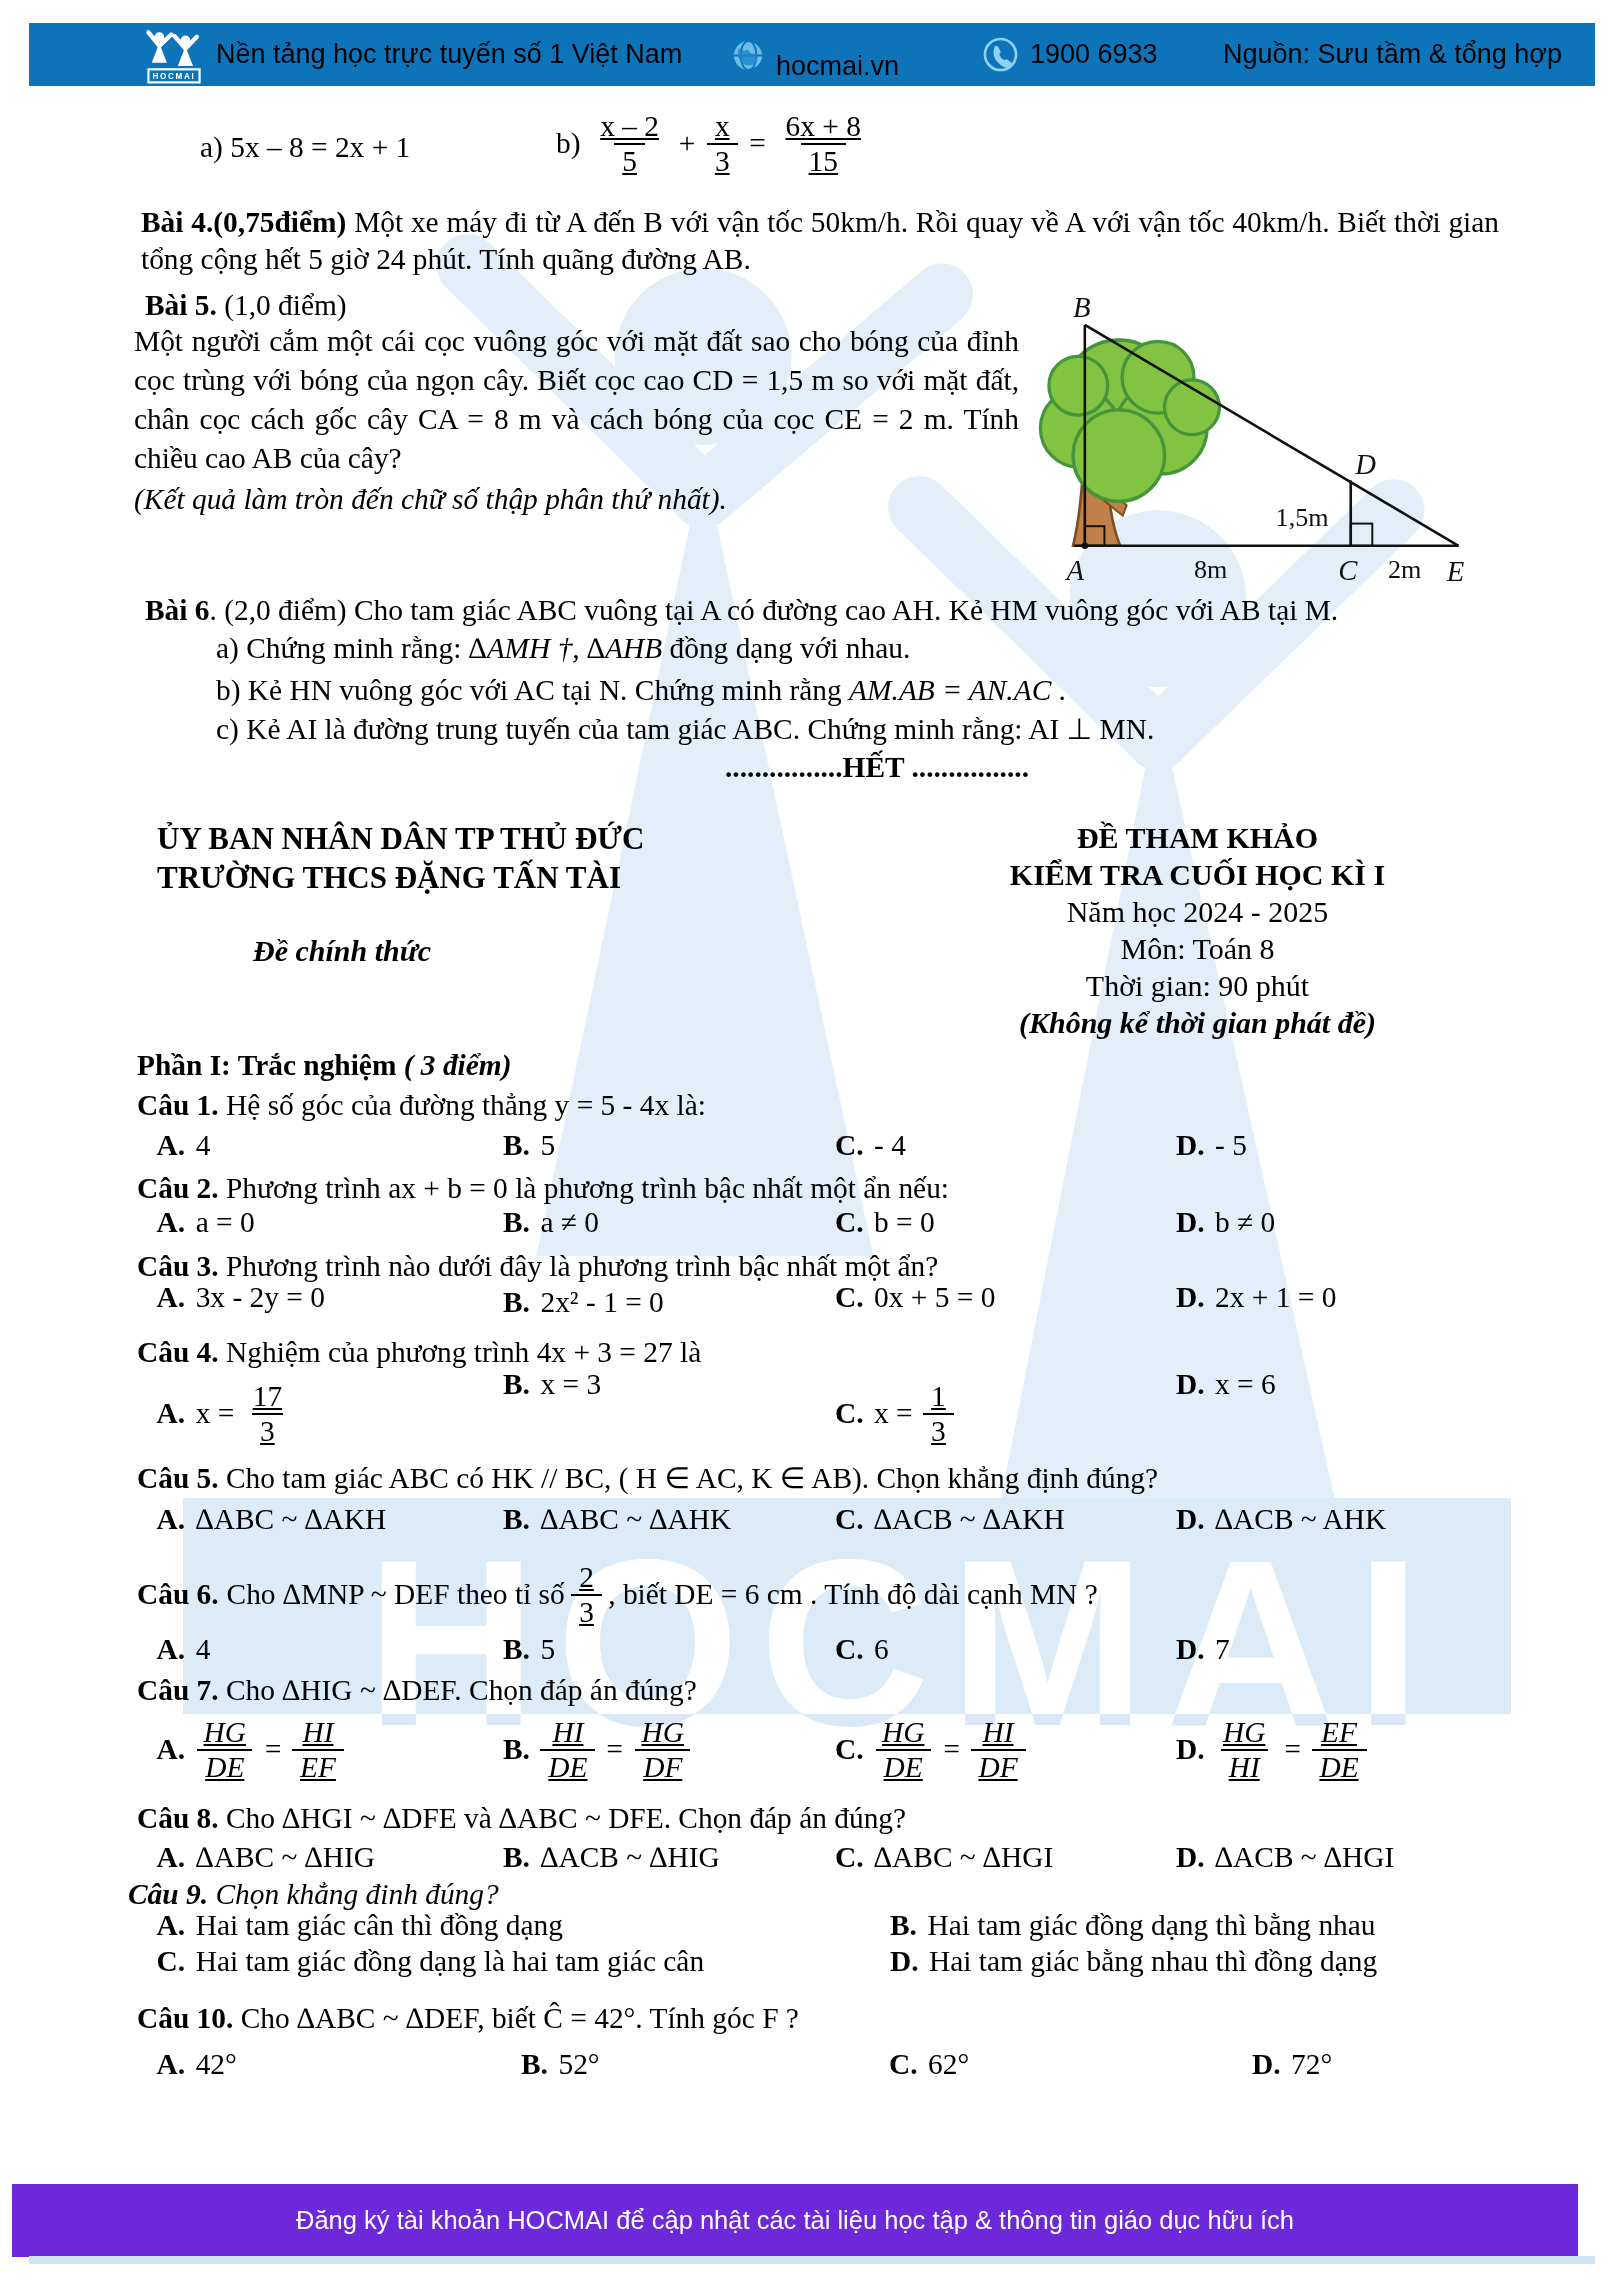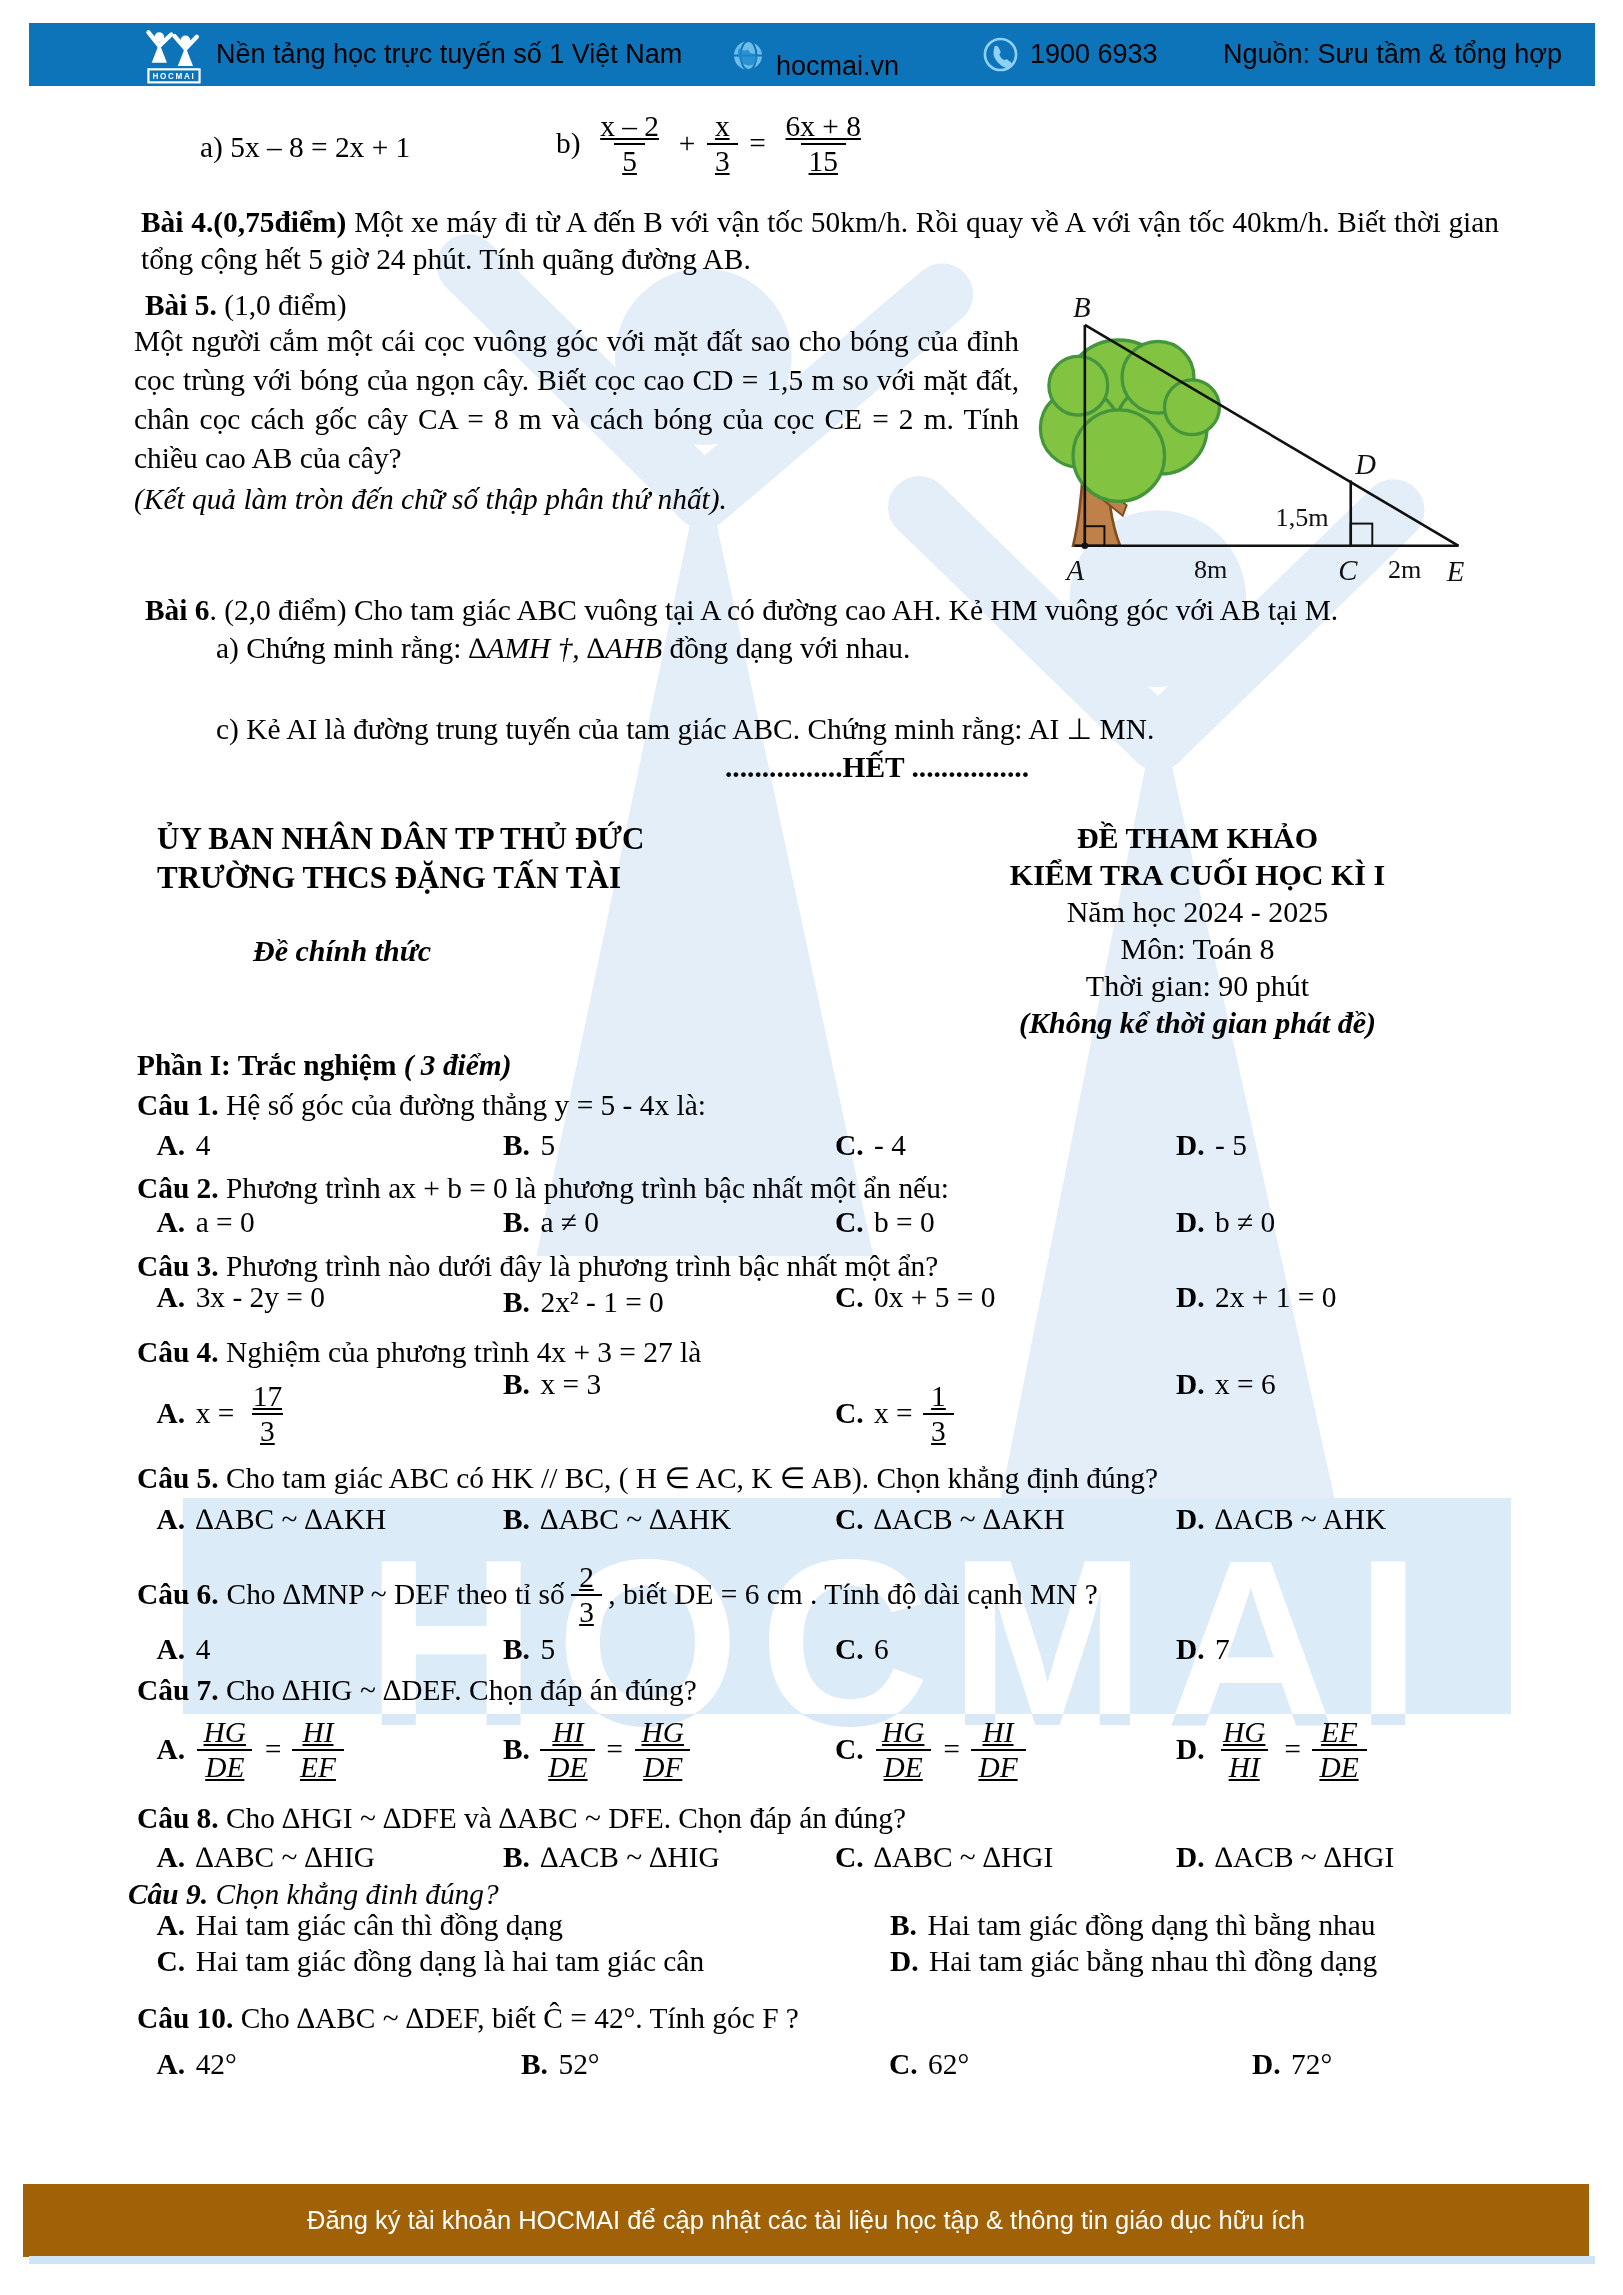--- a/index.html
+++ b/index.html
@@ -6,21 +6,21 @@
   .page{position:relative;width:1623px;height:2295px;background:#fff;overflow:hidden;
         font-family:"Liberation Serif",serif;color:#000;}
   .ct{position:absolute;z-index:3;}
   .b{font-weight:bold;}
   .i{font-style:italic;}
 
   
   .topbar{position:absolute;left:29px;top:23px;width:1566px;height:63px;background:#0d74ba;z-index:6;}
   .topbar .tb{position:absolute;color:#000000;font-family:"Liberation Sans",sans-serif;
               font-size:27px;line-height:63px;white-space:nowrap;}
-  .botbar{position:absolute;left:23px;top:2184px;width:1566px;height:73px;background:#a16207;z-index:6;
+  .botbar{position:absolute;left:12px;top:2184px;width:1566px;height:73px;background:#6d28d9;z-index:6;
           display:flex;align-items:center;justify-content:center;}
   .botbar span{color:#fff;font-family:"Liberation Sans",sans-serif;font-size:25.5px;}
   .botstrip{position:absolute;left:29px;top:2256px;width:1566px;height:7.9px;background:#cfe4f5;z-index:6;}
 
   
   .wm-fig{position:absolute;left:281px;top:216px;z-index:0;}
   .wm-blue{position:absolute;left:366px;top:1525px;z-index:0;font-family:"Liberation Sans",sans-serif;
            font-weight:bold;font-size:236px;line-height:236px;letter-spacing:19.6px;color:#d9e8f7;white-space:nowrap;}
   .wm-band{position:absolute;left:183px;top:1498px;width:1328px;height:216px;background:#dcebf8;
            z-index:1;overflow:hidden;}
@@ -168,20 +168,23 @@
       <text x="552" y="440">2m</text>
     </g>
   </svg>
 
   <div class="ct line" style="left:145px;top:591px;">
     <span class="b">Bài 6</span><span>. (2,0 điểm) Cho tam giác ABC vuông tại A có đường cao AH. Kẻ HM vuông góc với AB tại M.</span>
   </div>
   <div class="ct line" style="left:216px;top:629px;">
     <span>a) Chứng minh rằng: </span><span class="mi">∆AMH †, ∆AHB</span><span> đồng dạng với nhau.</span>
   </div>
+  <div class="ct line" style="left:216px;top:671px;">
+    <span>b) Kẻ HN vuông góc với AC tại N. Chứng minh rằng </span><span class="mi">AM.AB = AN.AC</span><span> .</span>
+  </div>
   <div class="ct line" style="left:216px;top:710px;">c) Kẻ AI là đường trung tuyến của tam giác ABC. Chứng minh rằng: AI ⊥ MN.</div>
 
   <div class="ct b" style="left:157px;top:751px;width:1440px;text-align:center;font-size:29.4px;">................HẾT ................</div>
 
   <div class="sch-left">
     <div>ỦY BAN NHÂN DÂN TP THỦ ĐỨC</div>
     <div>TRƯỜNG THCS ĐẶNG TẤN TÀI</div>
   </div>
   <div class="official">Đề chính thức</div>
   <div class="sch-right">

